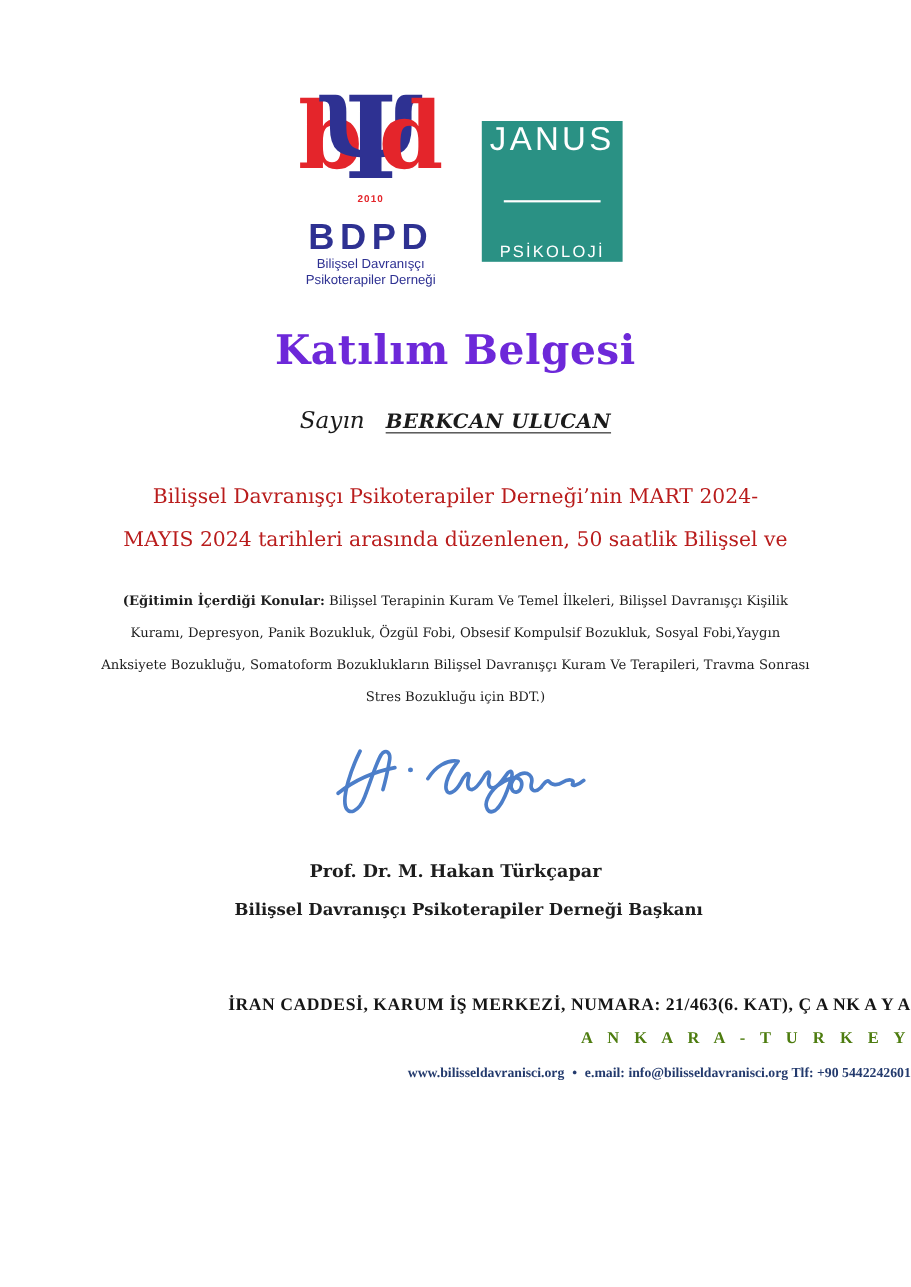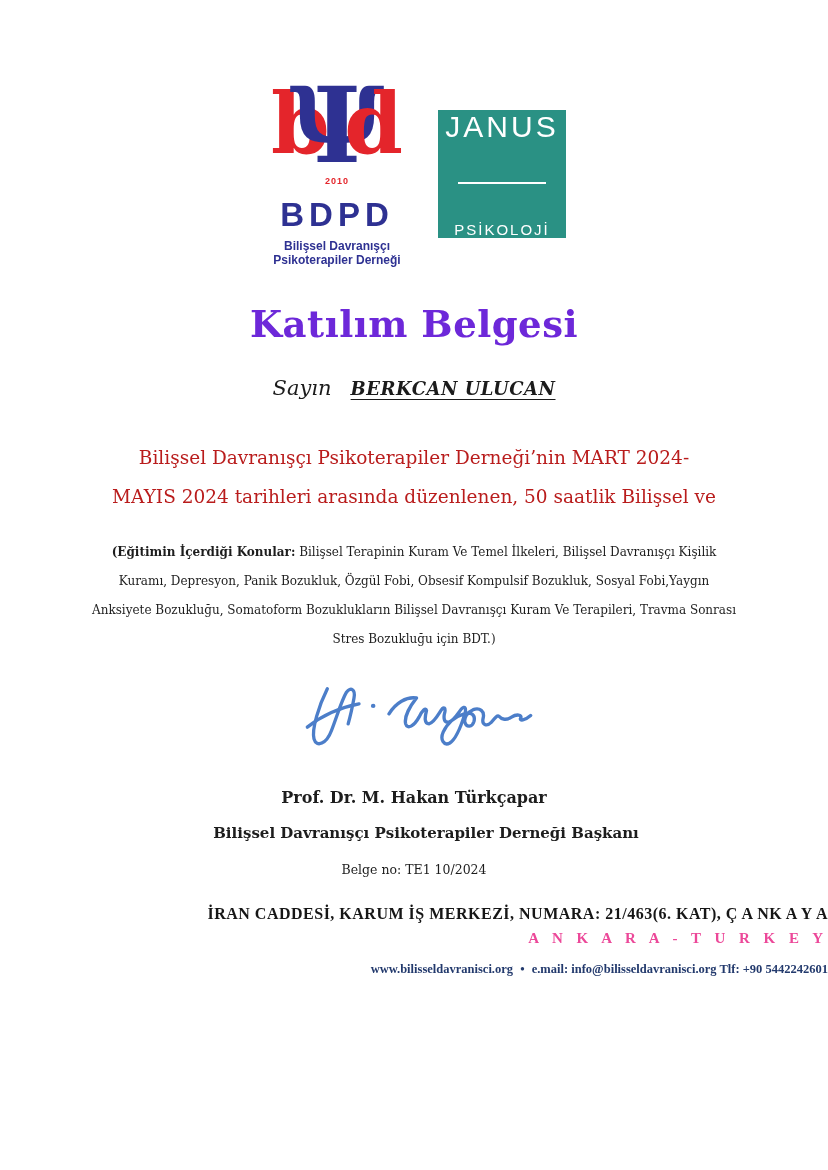--- a/index.html
+++ b/index.html
@@ -33,21 +33,21 @@
   }
   .bdpd-art .year {
     position: absolute; left: 50%; bottom: 10px; transform: translateX(-50%);
     font-size: 9px; font-weight: bold; letter-spacing: 1px; color: #e4252b;
     background: #ffffff; padding: 0 1px;
   }
   .bdpd-acronym {
     margin-top: 2px;
     font-size: 33px; font-weight: bold; letter-spacing: 5px; color: #2e3192; line-height: 1;
   }
-  .bdpd-name { margin-top: 9px; font-size: 12px; font-weight: bold; color: #2e3192; line-height: 1.15; }
+  .bdpd-name { margin-top: 3px; font-size: 12px; font-weight: normal; color: #2e3192; line-height: 1.15; }
 
   .janus-logo {
     width: 128px; height: 128px; margin-top: 22px;
     background: #2a9184;
     display: flex; flex-direction: column; justify-content: space-between; align-items: center;
     font-family: "Liberation Sans", sans-serif; color: #ffffff;
   }
   .janus-line1 { font-size: 30px; font-weight: 300; letter-spacing: 3px; }
   .janus-divider { width: 88px; height: 2px; background: #ffffff; margin: 7px 0 6px; }
   .janus-line2 { font-size: 15px; font-weight: 300; letter-spacing: 2px; }
@@ -80,21 +80,21 @@
 
   
   .signer { text-align: center; margin-top: 18px; }
   .signer-name { font-size: 16px; font-weight: bold; color: #1d1d1d; }
   .signer-title { margin-top: 17px; font-size: 15px; font-weight: bold; color: #1d1d1d; padding-left: 24px; }
   .doc-no { margin-top: 20px; font-size: 12.5px; color: #1d1d1d; }
 
   
   .footer { position: absolute; left: 0; right: 0; top: 905px; text-align: right; font-family: Liberation Serif, serif; }
   .footer-address1 { font-size: 16px; font-weight: bold; letter-spacing: 0.5px; color: #161616; }
-  .footer-address2 { margin-top: 7px; font-size: 15px; font-weight: bold; letter-spacing: 5px; color: #ec4899; }
+  .footer-address2 { margin-top: 13px; font-size: 15px; font-weight: bold; letter-spacing: 5px; color: #4d7c0f; }
   .footer-contact { margin-top: 15px; font-size: 12.5px; font-weight: bold; color: #233a6d; }
   .footer-contact a { color: #233a6d; text-decoration: none; }
   .footer-contact .sep { margin: 0 4px; }
 </style>
 </head>
 <body>
 
 <div class="page">
 
   <div class="logo-row">
@@ -142,24 +142,20 @@
         <path d="M22 66 C42 50 63 42 84 38"></path>
         <path d="M101 40 C102 40 102 41 101 41 C100 41 100 40 101 40"></path>
         <path d="M120 50 C128 37 141 29 153 31 C145 41 138 54 140 62 C142 69 150 65 156 54 C160 46 164 42 165 46 C163 54 162 62 168 62 C174 61 179 51 183 45 C186 41 188 43 187 48 C185 55 186 61 192 60 C198 58 203 49 207 44 C211 40 213 43 211 50 C207 63 201 80 193 85 C186 89 181 81 185 72 C190 61 200 53 210 50 C218 47 224 51 222 59 C220 66 213 67 211 60 C210 54 214 48 221 45 C229 42 235 47 233 55 C231 63 237 66 243 60 C247 55 250 51 252 53 C255 57 261 58 267 54 C273 50 280 51 278 55 C276 59 283 58 290 52"></path>
       </g>
     </svg>
   </div>
 
   <div class="signer">
     <div class="signer-name">Prof. Dr. M. Hakan Türkçapar</div>
     <div class="signer-title">Bilişsel Davranışçı Psikoterapiler Derneği Başkanı</div>
-    <div class="doc-no">
-      <span>Belge no:</span>
-      <span>TE1 10/2024</span>
-    </div>
   </div>
 
   <div class="footer">
     <div class="footer-address1">İRAN CADDESİ, KARUM İŞ MERKEZİ, NUMARA: 21/463(6. KAT), Ç A NK A Y A</div>
     <div class="footer-address2">A N K A R A - T U R K E Y</div>
     <div class="footer-contact">
       <a href="#">www.bilisseldavranisci.org</a>
       <span class="sep">•</span>
       <span>e.mail:</span>
       <a href="#">info@bilisseldavranisci.org</a>

